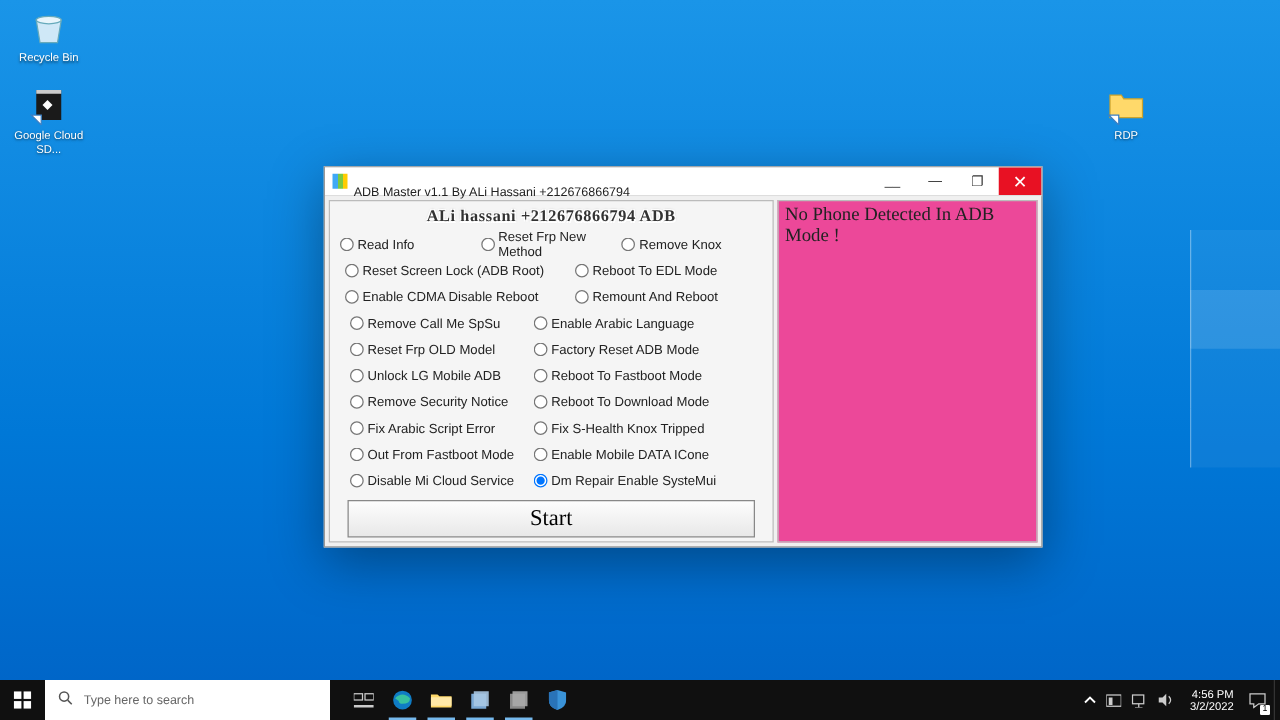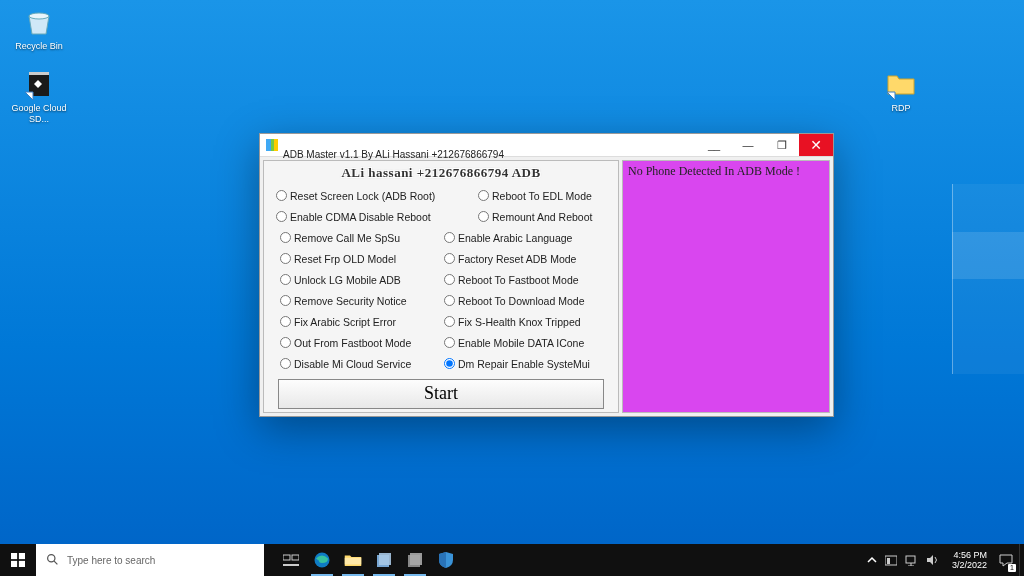--- a/index.html
+++ b/index.html
@@ -22,25 +22,25 @@
   .titlebar .btn.close{background:#e81123;color:#fff;font-size:14px;}
   .app-body{display:flex;padding:3px;gap:3px;}
   .left-pane{flex:0 0 350px;background:#f5f5f5;border:1px solid #bbb;padding:2px 2px 0;}
   .banner{text-align:center;font-family:"Comic Sans MS",cursive;font-size:13px;font-weight:bold;color:#333;text-shadow:-1px -1px 0 #fff,1px -1px 0 #fff,-1px 1px 0 #fff,1px 1px 0 #fff,0 0 2px #777;letter-spacing:.5px;margin:2px 0 4px;}
   .radios{font-family:"Comic Sans MS","Segoe UI",sans-serif;font-size:10.5px;color:#222;}
   .row{display:flex;align-items:center;height:21px;padding:0 6px;}
   .radio{display:flex;align-items:center;gap:3px;cursor:pointer;}
   .radio input{margin:0;width:11px;height:11px;}
   .row3 .radio{flex:1;}
   .row2a{padding-left:10px;display:flex;}
-  .row2a .radio:first-child{width:202px;}
+  .row2a .radio:first-child{width:184px;}
   .row2b{padding-left:14px;display:flex;}
-  .row2b .radio:first-child{width:164px;}
+  .row2b .radio:first-child{width:147px;}
   .start-btn{margin:5px 12px 3px;height:28px;border:1px solid #888;background:linear-gradient(#fdfdfd,#e8e8e8);font-family:"Comic Sans MS",cursive;font-size:18px;text-align:center;line-height:26px;cursor:pointer;}
-  .right-pane{flex:1;background:#d946ef;border:1px solid #bbb;padding:3px 5px;font-family:"Comic Sans MS",cursive;font-size:12px;color:#222;}
+  .right-pane{flex:1;background:#ec4899;border:1px solid #bbb;padding:3px 5px;font-family:"Comic Sans MS",cursive;font-size:15px;color:#222;}
   
   .taskbar{position:absolute;left:0;right:0;bottom:0;height:32px;background:#101010;display:flex;align-items:stretch;color:#fff;font-size:10px;}
   .start-button{width:36px;display:flex;align-items:center;justify-content:center;}
   .start-button svg{width:14px;height:14px;}
   .search-box{width:228px;background:#fff;display:flex;align-items:center;color:#666;margin-right:2px;}
   .search-box .mag{margin:0 8px 0 10px;}
   .task-icos{display:flex;align-items:center;margin-left:10px;gap:1px;}
   .task-icos .tico{width:30px;height:32px;display:flex;align-items:center;justify-content:center;position:relative;}
   .task-icos .tico.active::after{content:"";position:absolute;bottom:0;left:4px;right:4px;height:2px;background:#76b9ed;}
   .tray{margin-left:auto;display:flex;align-items:center;gap:8px;padding:0 6px 0 2px;}
@@ -96,20 +96,34 @@
     <div class="title">ADB Master v1.1 By ALi Hassani +212676866794</div>
     <div class="btn">__</div>
     <div class="btn">—</div>
     <div class="btn">❐</div>
     <div class="btn close">✕</div>
   </div>
   <div class="app-body">
     <div class="left-pane">
       <div class="banner">ALi hassani +212676866794 ADB</div>
       <div class="radios">
+        <div class="row row3">
+          <label class="radio">
+              <input type="radio" name="op" style="">
+              <span>Read Info</span>
+            </label>
+          <label class="radio">
+              <input type="radio" name="op" style="">
+              <span>Reset Frp New Method</span>
+            </label>
+          <label class="radio">
+              <input type="radio" name="op" style="">
+              <span>Remove Knox</span>
+            </label>
+        </div>
         <div class="row row2a">
           <label class="radio">
               <input type="radio" name="op" style="">
               <span>Reset Screen Lock (ADB Root)</span>
             </label>
           <label class="radio">
               <input type="radio" name="op" style="">
               <span>Reboot To EDL Mode</span>
             </label>
         </div>

